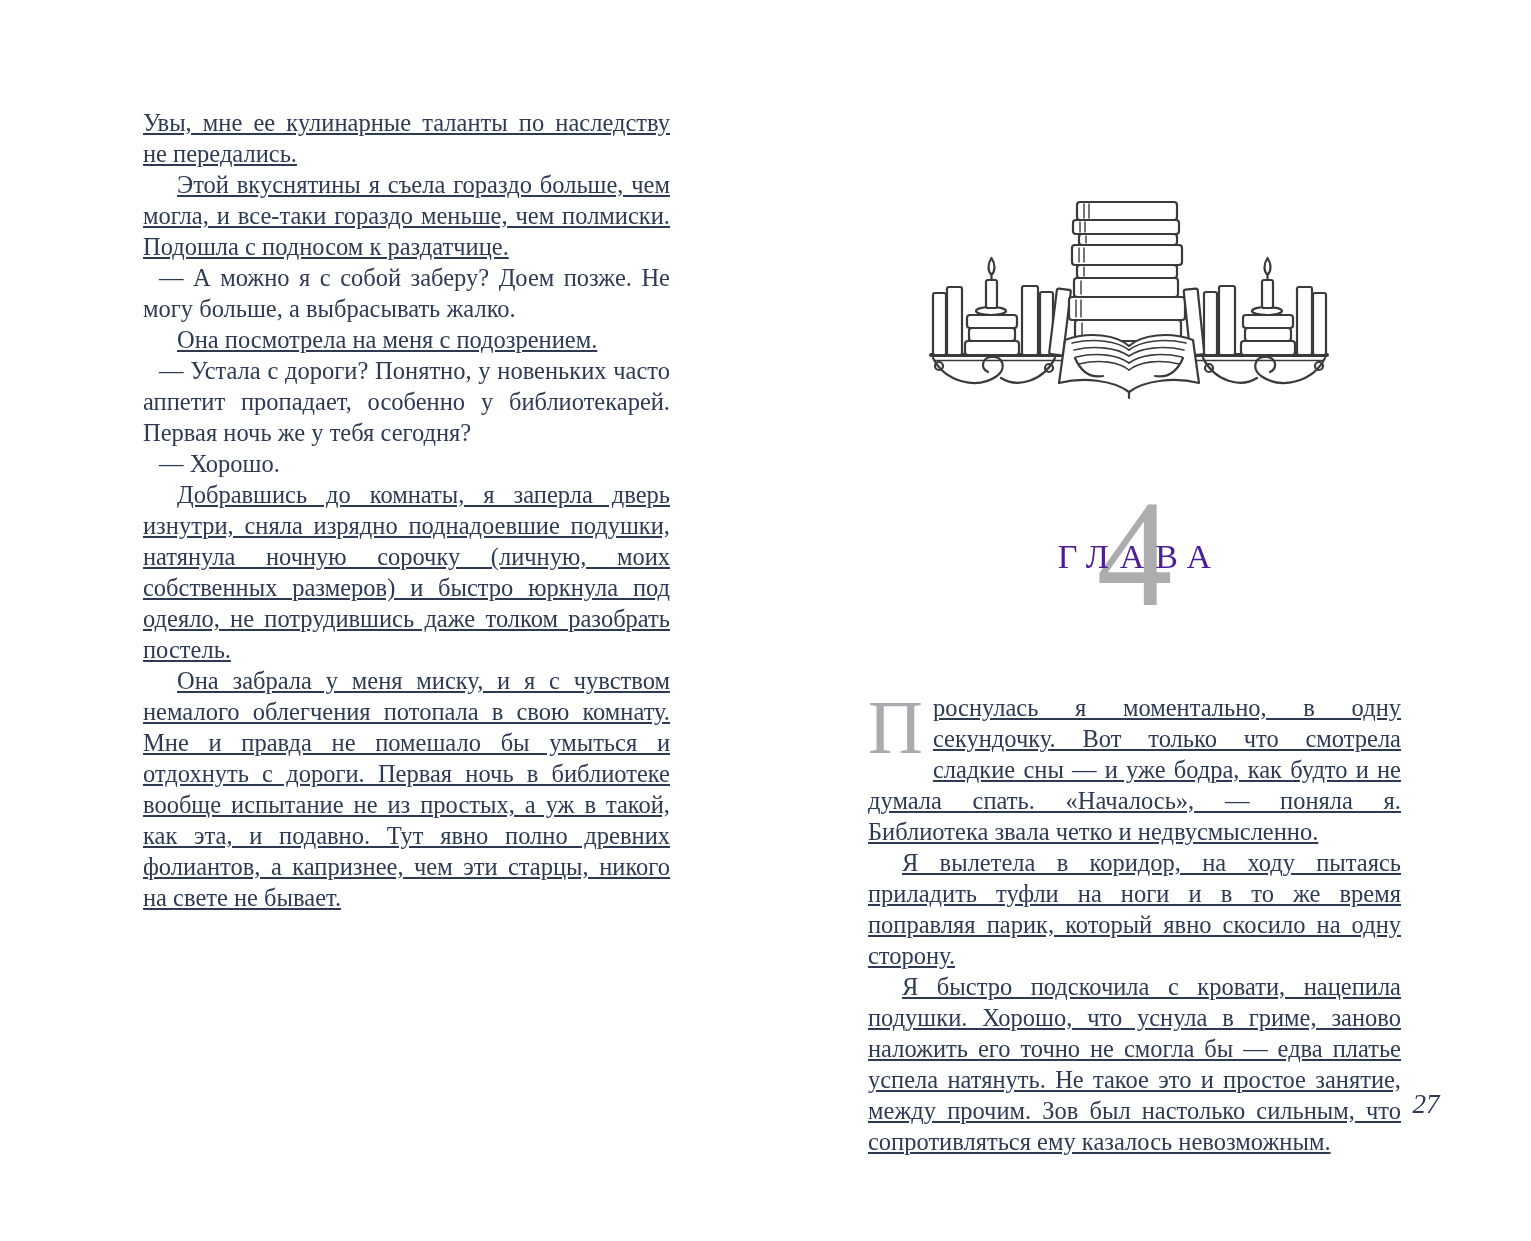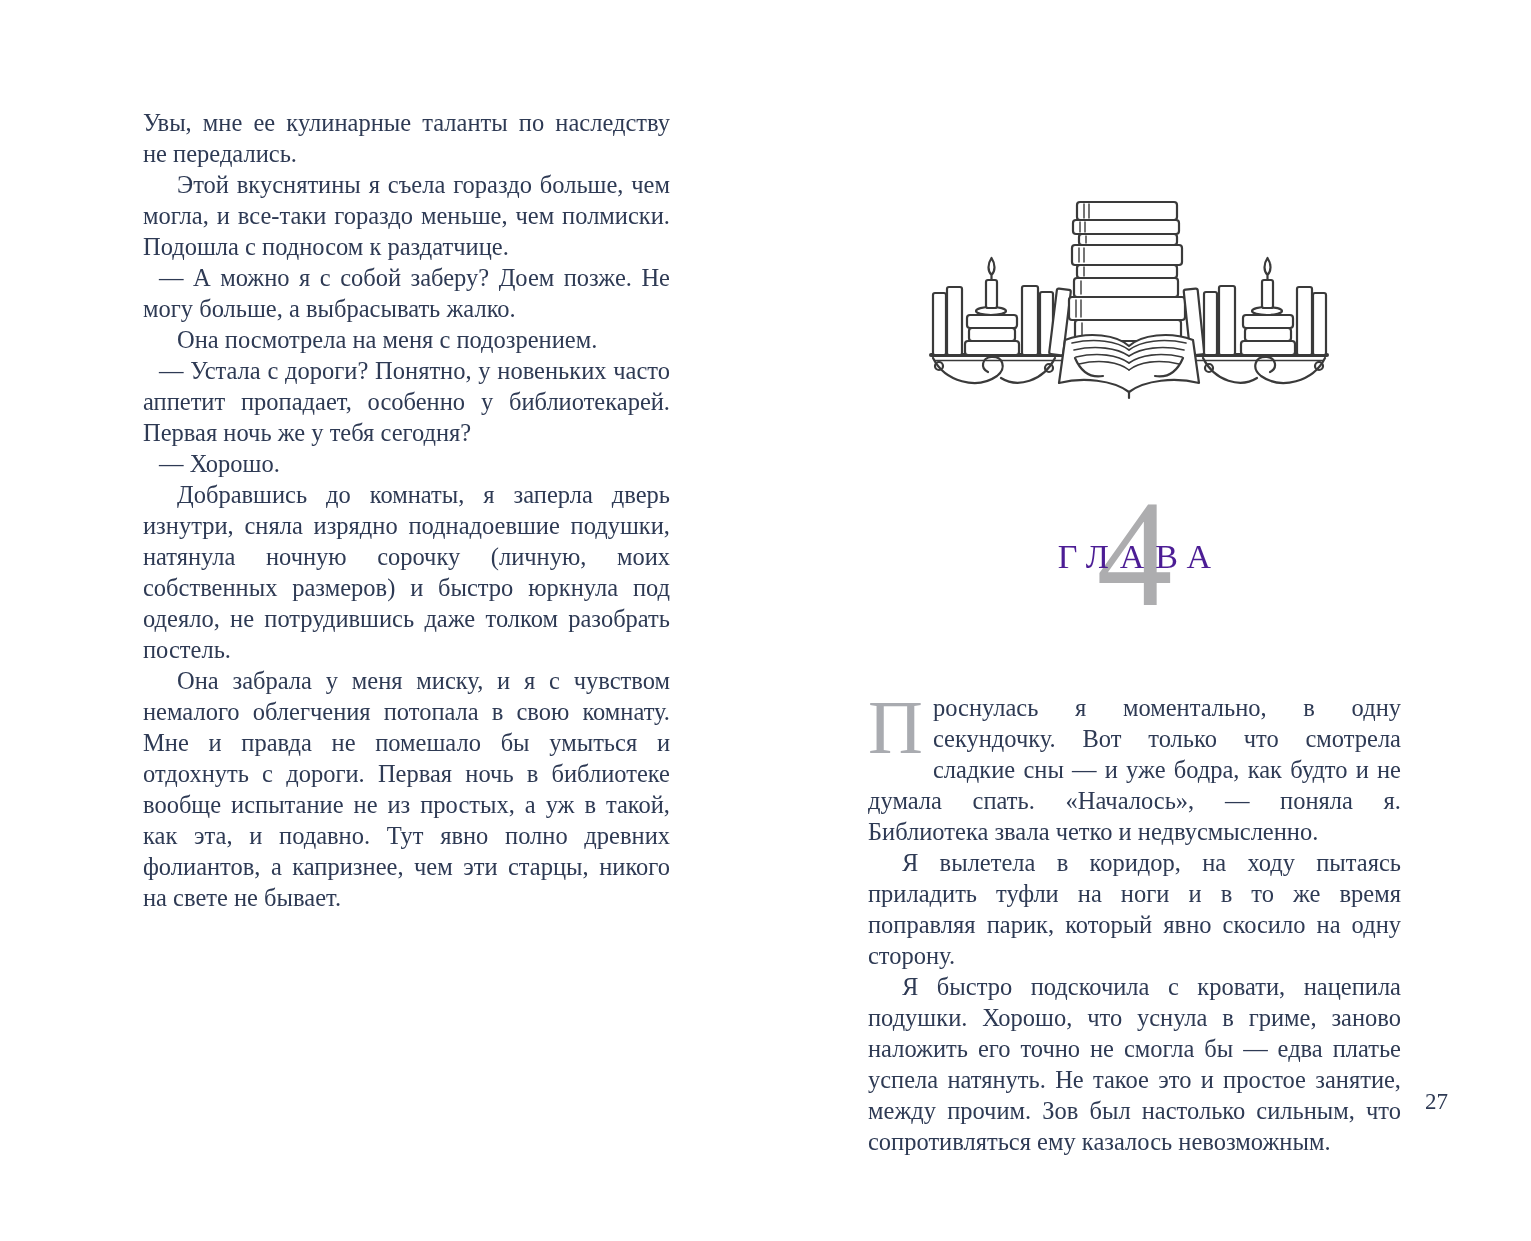--- a/index.html
+++ b/index.html
@@ -3,43 +3,43 @@
 <meta charset="utf-8">
 <style>
   html,body{margin:0;padding:0;background:#ffffff;}
   #canvas{
     position:relative;width:1531px;height:1241px;background:#ffffff;
     font-family:"Liberation Serif","DejaVu Serif",serif;
     color:#2e3a54;overflow:hidden;
   }
   .page-text{position:absolute;font-size:24.5px;line-height:31px;}
   .page-text p{margin:0;text-align:justify;hyphens:auto;-webkit-hyphens:auto;}
-  .ind-std{text-indent:34px;}
+  .ind-std{text-indent:34px;text-decoration:underline;}
   .ind-dash{text-indent:16px;}
-  .ind-none{text-indent:0;}
+  .ind-none{text-indent:0;text-decoration:underline;}
   #left-col{left:143px;top:107px;width:527px;}
   #right-col{left:868px;top:692px;width:533px;}
   .dropcap{
     float:left;font-size:76px;line-height:58px;height:58px;
     padding:6px 10px 0 0;color:#a9abb0;font-weight:400;
   }
   #illustration{position:absolute;left:925px;top:200px;width:408px;height:200px;}
   #chapter-block{position:absolute;left:868px;top:478px;width:533px;height:180px;}
   #chapter-number{
     position:absolute;left:50%;top:0;transform:translateX(-50%);
     font-size:152px;line-height:152px;color:#adadaf;z-index:1;
   }
   #chapter-label{
     position:absolute;left:0;right:0;top:60px;text-align:center;
     font-size:34px;letter-spacing:0.32em;text-indent:0.32em;
     color:#4c1d95;z-index:2;
   }
   #page-number{
     position:absolute;left:1404px;top:1089px;width:44px;
-    font-size:23px;text-align:right;color:#2e3a54;
+    font-size:27px;text-align:center;color:#2e3a54;font-style:italic;
   }
   svg .ln{fill:none;}
 </style>
 </head>
 <body>
 
 <div id="canvas">
 
   <div id="left-col" class="page-text">
 

